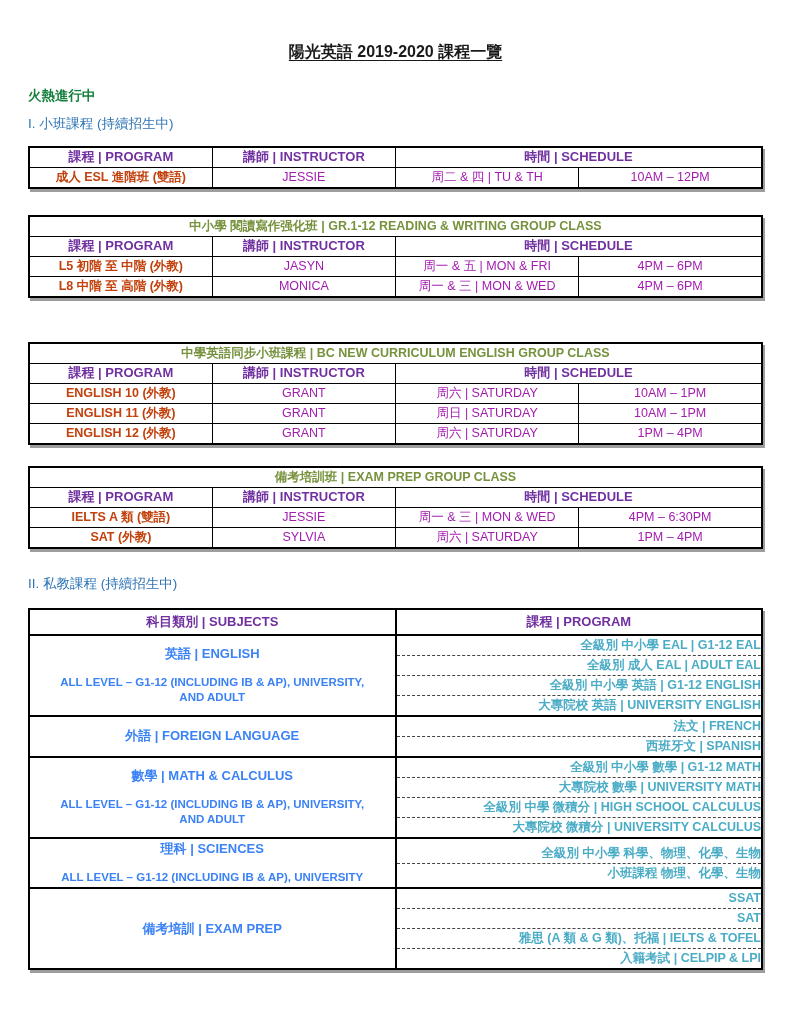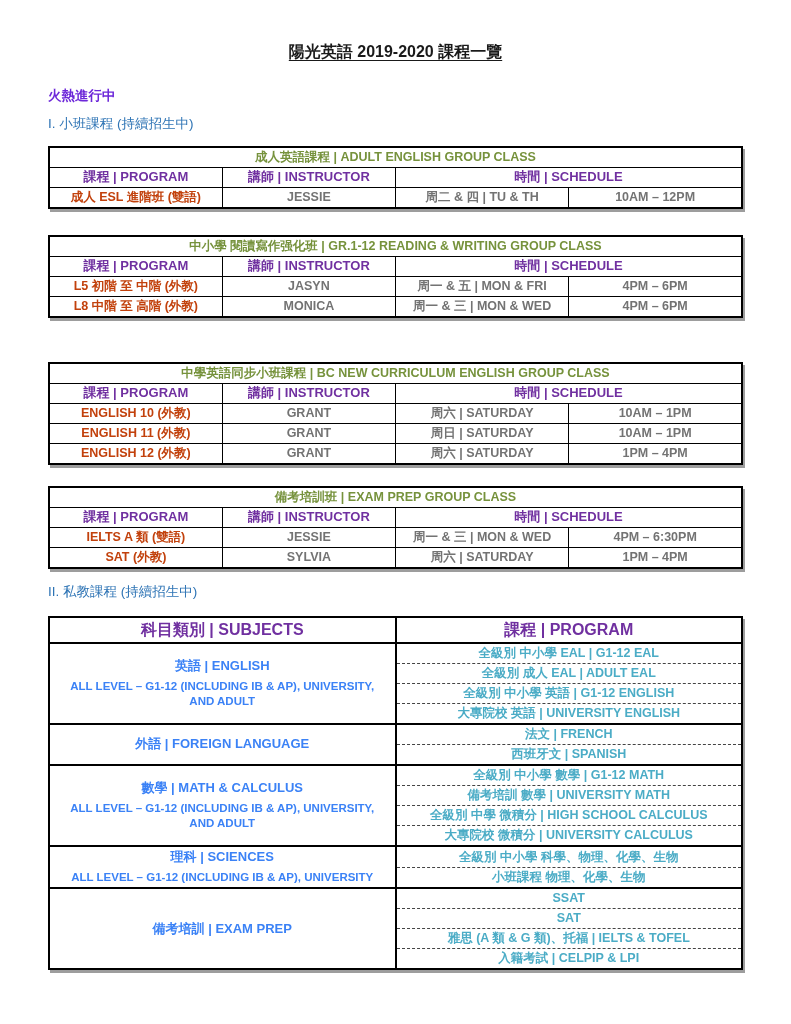--- a/index.html
+++ b/index.html
@@ -8,45 +8,45 @@
     background: #ffffff;
   }
   body {
     width: 791px;
     height: 1024px;
     font-family: "Liberation Sans", sans-serif;
     color: #1a1a1a;
     overflow: hidden;
   }
   .page {
-    padding: 0 48px;
+    padding: 0 28px;
   }
   .doc-title {
     margin: 42px 0 0 0;
     text-align: center;
     font-size: 16px;
     font-weight: bold;
     color: #1a1a1a;
     text-decoration: underline;
     text-underline-offset: 3px;
   }
   .banner {
     margin-top: 24px;
     font-size: 13.5px;
     font-weight: bold;
-    color: #6d28d9;
+    color: #15803d;
   }
   .sec-heading {
     margin-top: 10px;
     font-size: 13.5px;
     font-weight: normal;
     color: #2E74B5;
   }
   .sec-heading.second {
-    margin-top: 14px;
+    margin-top: 26px;
   }
   table {
     width: 100%;
     border-collapse: collapse;
     table-layout: fixed;
   }
   .gtable, .ptable {
     border: 2.5px solid #000;
     box-shadow: 2px 3px 0 #9d9d9d;
     background: #fff;
@@ -75,60 +75,60 @@
   .ghead td {
     color: #7030A0;
     font-weight: bold;
     font-size: 13px;
   }
   .prog {
     color: #c2410c;
     font-weight: bold;
   }
   .plain {
-    color: #737373;
-    font-weight: bold;
+    color: #a21caf;
+    font-weight: normal;
   }
   .ptable td {
     border: 2px solid #000;
     vertical-align: middle;
     text-align: center;
     overflow: hidden;
   }
   .phead td {
     height: 22px;
     color: #7030A0;
     font-weight: bold;
-    font-size: 16px;
+    font-size: 13px;
   }
   .subject {
     color: #3b82f6;
     font-weight: bold;
     padding: 2px 18px;
   }
   .subj-main {
     font-size: 13px;
     line-height: 1.25;
   }
   .subj-detail {
     font-size: 11.5px;
     line-height: 1.3;
-    margin-top: 5px;
+    margin-top: 13px;
   }
   .subj-detail:empty { display: none; }
   .programs {
     padding: 0;
   }
   .prog-line {
     height: 19px;
     line-height: 19px;
     font-size: 12.5px;
     font-weight: bold;
     color: #4BACC6;
-    text-align: center;
+    text-align: right;
     white-space: nowrap;
     overflow: hidden;
   }
   .prog-line + .prog-line {
     border-top: 1.2px dashed #444;
   }
 </style>
 </head>
 <body>
 
@@ -141,23 +141,20 @@
   <div class="sec-heading">I. 小班課程 (持續招生中)</div>
 
   <table class="gtable" id="t1">
     <colgroup>
         <col style="width:25%">
         <col style="width:25%">
         <col style="width:25%">
         <col style="width:25%">
       </colgroup>
     <tbody>
-      <tr>
-        <td colspan="4" class="gtitle">成人英語課程 | ADULT ENGLISH GROUP CLASS</td>
-      </tr>
       <tr class="ghead">
         <td>課程 | PROGRAM</td>
         <td>講師 | INSTRUCTOR</td>
         <td colspan="2">時間 | SCHEDULE</td>
       </tr>
       <tr>
         <td class="prog">成人 ESL 進階班 (雙語)</td>
         <td class="plain">JESSIE</td>
         <td class="plain">周二 &amp; 四 | TU &amp; TH</td>
         <td class="plain">10AM – 12PM</td>
@@ -300,21 +297,21 @@
         </td>
       </tr>
 
       <tr>
         <td class="subject">
           <div class="subj-main">數學 | MATH &amp; CALCULUS</div>
           <div class="subj-detail">ALL LEVEL – G1-12 (INCLUDING IB &amp; AP), UNIVERSITY, AND ADULT</div>
         </td>
         <td class="programs">
           <div class="prog-line">全級別 中小學 數學 | G1-12 MATH</div>
-          <div class="prog-line">備考培訓 數學 | UNIVERSITY MATH</div>
+          <div class="prog-line">大專院校 數學 | UNIVERSITY MATH</div>
           <div class="prog-line">全級別 中學 微積分 | HIGH SCHOOL CALCULUS</div>
           <div class="prog-line">大專院校 微積分 | UNIVERSITY CALCULUS</div>
         </td>
       </tr>
 
       <tr>
         <td class="subject">
           <div class="subj-main">理科 | SCIENCES</div>
           <div class="subj-detail">ALL LEVEL – G1-12 (INCLUDING IB &amp; AP), UNIVERSITY</div>
         </td>

